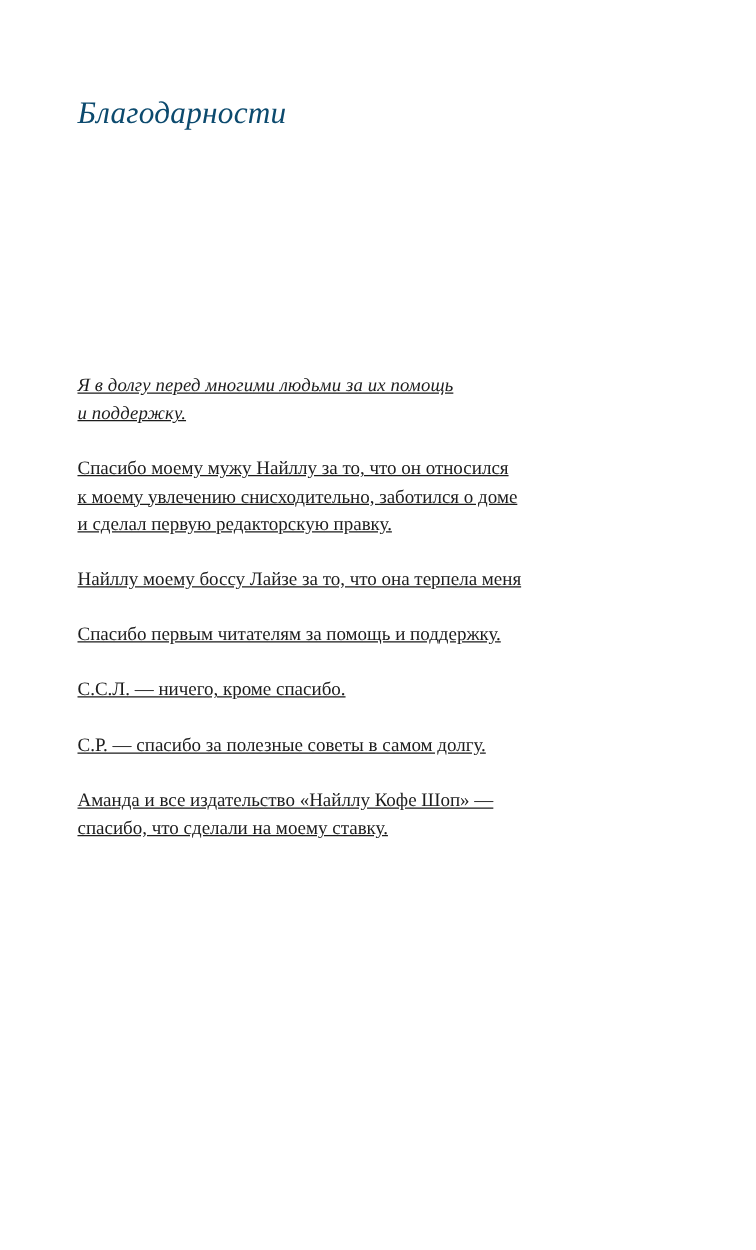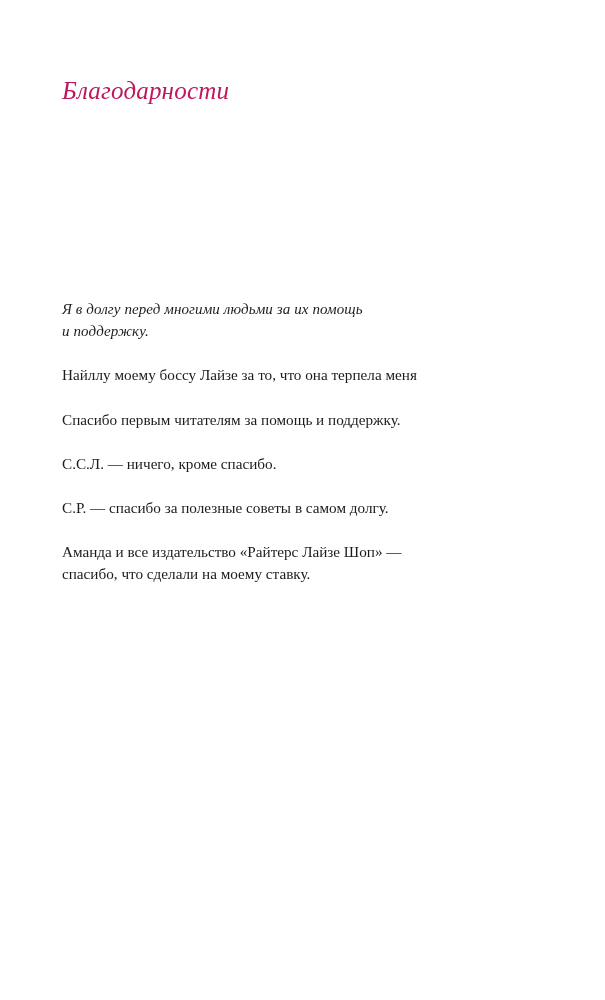--- a/index.html
+++ b/index.html
@@ -27,39 +27,40 @@
   
   .chapter-title {
     position: absolute;
     left: 62px;
     top: 76px;
     font-style: italic;
     font-weight: normal;
     font-size: 25px;
     line-height: 30px;
     letter-spacing: 0.2px;
-    color: #be185d;
+    color: #0c4a6e;
     margin: 0;
     white-space: nowrap;
   }
 
   
   .body-copy {
     position: absolute;
     left: 62px;
     top: 298px;
     width: 470px;
   }
 
   .para {
     margin: 0 0 22px 0;
     font-size: 15.2px;
     line-height: 22.2px;
     color: #1c1c1c;
     text-align: left;
+    text-decoration: underline;
   }
   .para:last-child {
     margin-bottom: 0;
   }
   .para.lead {
     font-style: italic;
     font-size: 15px;
     letter-spacing: 0.1px;
   }
   .para .ln {
@@ -74,37 +75,42 @@
 
   <h1 class="chapter-title">Благодарности</h1>
 
   <div class="body-copy">
 
     <p class="para lead">
       <span class="ln">Я в долгу перед многими людьми за их помощь</span>
       <span class="ln">и поддержку.</span>
     </p>
 
+    <p class="para">
+      <span class="ln">Спасибо моему мужу Найллу за то, что он относился</span>
+      <span class="ln">к моему увлечению снисходительно, заботился о доме</span>
+      <span class="ln">и сделал первую редакторскую правку.</span>
+    </p>
 
     <p class="para">
       <span class="ln">Найллу моему боссу Лайзе за то, что она терпела меня</span>
     </p>
 
     <p class="para">
       <span class="ln">Спасибо первым читателям за помощь и поддержку.</span>
     </p>
 
     <p class="para">
       <span class="ln">С.С.Л. — ничего, кроме спасибо.</span>
     </p>
 
     <p class="para">
       <span class="ln">С.Р. — спасибо за полезные советы в самом долгу.</span>
     </p>
 
 
     <p class="para">
-      <span class="ln">Аманда и все издательство «Райтерс Лайзе Шоп» —</span>
+      <span class="ln">Аманда и все издательство «Найллу Кофе Шоп» —</span>
       <span class="ln">спасибо, что сделали на моему ставку.</span>
     </p>
 
   </div>
 </div>
 
 </body></html>

